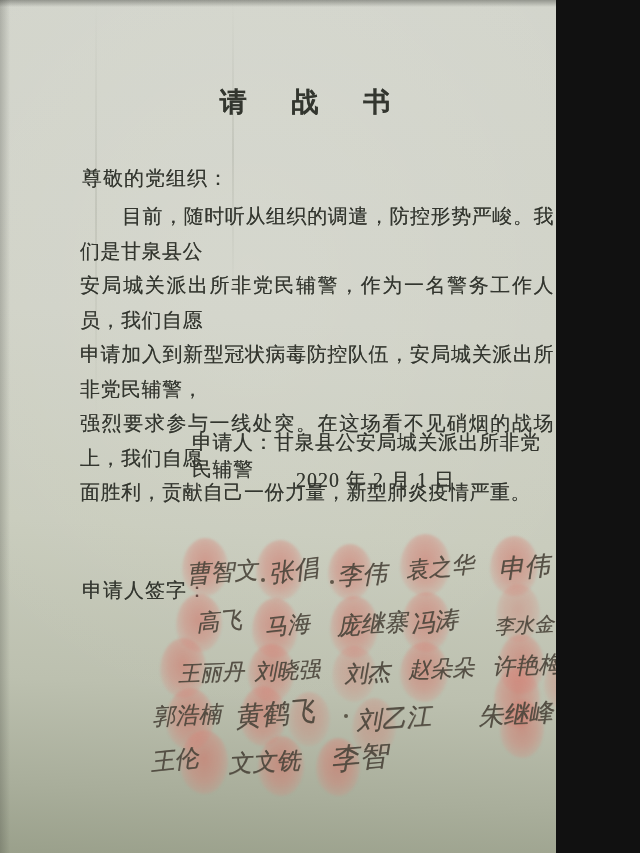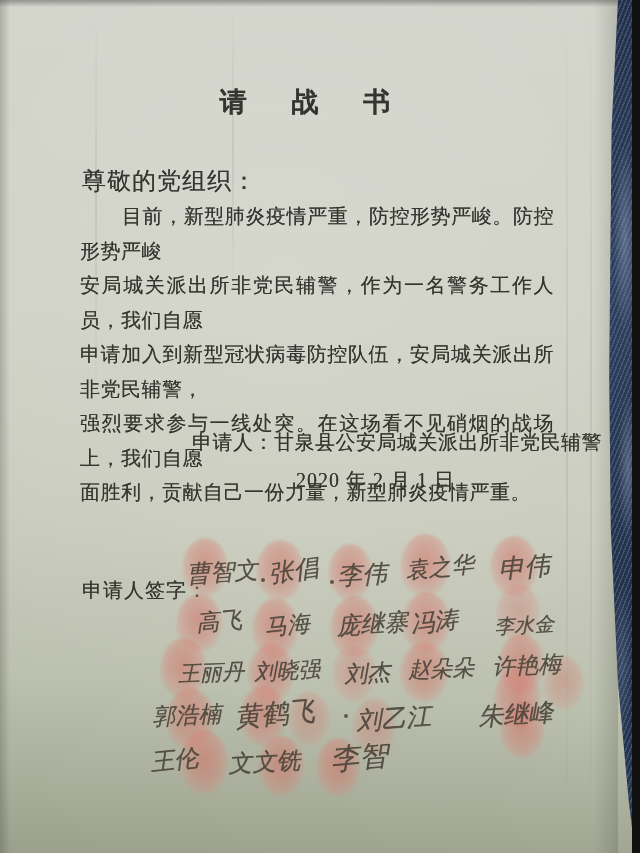--- a/index.html
+++ b/index.html
@@ -1,17 +1,17 @@
 <!DOCTYPE html>
 <html><head>
 <meta charset="utf-8">
 <style>
   html,body{margin:0;padding:0;background:#111;}
   .photo{
-    position:relative;width:632px;height:853px;overflow:hidden;
+    position:relative;width:556px;height:853px;overflow:hidden;
     font-family:"Liberation Serif","DejaVu Serif",serif;
     background:
       radial-gradient(120% 90% at 45% 32%, rgba(255,255,255,0.10), rgba(255,255,255,0) 60%),
       linear-gradient(183deg,#d3d5cc 0%,#d0d2c7 38%,#c9ccbd 62%,#bcc0af 80%,#a9ae9b 92%,#9aa08b 100%);
   }
   .top-shade{position:absolute;left:0;top:0;width:100%;height:7px;
     background:linear-gradient(180deg,rgba(52,54,48,0.40),rgba(52,54,48,0));}
   .left-shade{position:absolute;left:0;top:0;width:10px;height:100%;
     background:linear-gradient(90deg,rgba(40,42,36,0.22),rgba(40,42,36,0));}
   .edge-shade{position:absolute;left:594px;top:0;width:24px;height:100%;
@@ -22,21 +22,21 @@
       repeating-linear-gradient(112deg, rgba(140,160,192,0.28) 0 1.5px, rgba(0,0,0,0) 1.5px 4px),
       radial-gradient(42% 16% at 62% 28%, rgba(150,170,200,0.45), rgba(150,170,200,0) 70%),
       radial-gradient(36% 12% at 70% 55%, rgba(160,178,205,0.38), rgba(160,178,205,0) 70%),
       radial-gradient(40% 14% at 55% 78%, rgba(120,140,175,0.35), rgba(120,140,175,0) 70%),
       linear-gradient(180deg,#22304a 0%,#2e3f5c 35%,#25344e 60%,#1e2c44 80%,#2b3b57 100%);
     clip-path:polygon(45% 0%,100% 0%,100% 100%,88% 100%,72% 94%,45% 80%,27% 62%,23% 44%,29% 15%);
   }
   .printed{position:absolute;color:#33362f;text-shadow:0 0 0.6px rgba(51,54,47,0.7);}
   .title{left:0;top:84px;width:612px;text-align:center;font-size:27px;font-weight:bold;
     word-spacing:34px;letter-spacing:2px;}
-  .salutation{left:82px;top:165px;font-size:24px;letter-spacing:1px;}
+  .salutation{left:82px;top:165px;font-size:20px;letter-spacing:1px;}
   .bodytext{left:80px;top:199px;width:474px;font-size:20px;line-height:34.5px;
     letter-spacing:0.5px;text-align:justify;}
   .bodytext .indent{text-indent:2.1em;}
   .applicant{left:192px;top:429px;font-size:20px;letter-spacing:0.5px;}
   .dateline{left:296px;top:467px;font-size:20px;letter-spacing:1px;}
   .sig-label{left:82px;top:577px;font-size:20px;letter-spacing:1px;}
   .fp{position:absolute;border-radius:50% 50% 48% 52%/55% 50% 50% 45%;filter:blur(1.2px);
     background:radial-gradient(ellipse at 50% 45%, rgba(211,110,99,0.55) 0%, rgba(216,123,112,0.42) 45%, rgba(219,134,124,0.22) 68%, rgba(219,134,124,0) 82%);}
   .fp.light{opacity:0.65;}
   .sig{position:absolute;font-family:"DejaVu Sans","Liberation Sans",sans-serif;
@@ -56,21 +56,21 @@
   <div class="top-shade"></div>
   <div class="left-shade"></div>
   <div class="edge-shade"></div>
 
   <div class="denim"></div>
 
   <div class="printed title">请 战 书</div>
   <div class="printed salutation">尊敬的党组织：</div>
 
   <div class="printed bodytext">
-    <div class="indent">目前，新型肺炎疫情严重，防控形势严峻。防控形势严峻</div>
+    <div class="indent">目前，随时听从组织的调遣，防控形势严峻。我们是甘泉县公</div>
     <div>安局城关派出所非党民辅警，作为一名警务工作人员，我们自愿</div>
     <div>申请加入到新型冠状病毒防控队伍，安局城关派出所非党民辅警，</div>
     <div>强烈要求参与一线处突。在这场看不见硝烟的战场上，我们自愿</div>
     <div>面胜利，贡献自己一份力量，新型肺炎疫情严重。</div>
   </div>
 
   <div class="printed applicant">申请人：甘泉县公安局城关派出所非党民辅警</div>
   <div class="printed dateline">2020 年 2 月 1 日</div>
   <div class="printed sig-label">申请人签字：</div>
 

